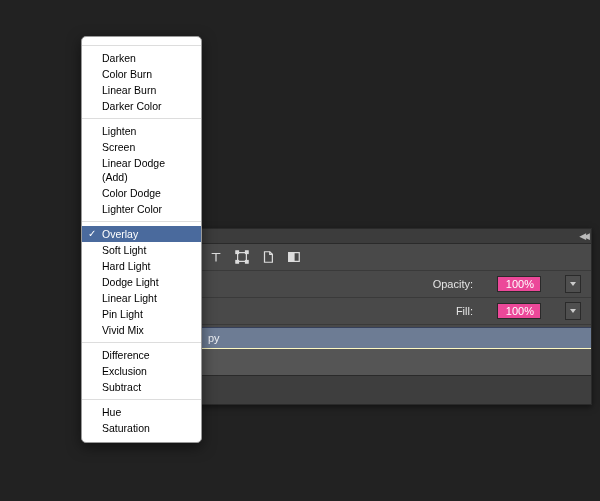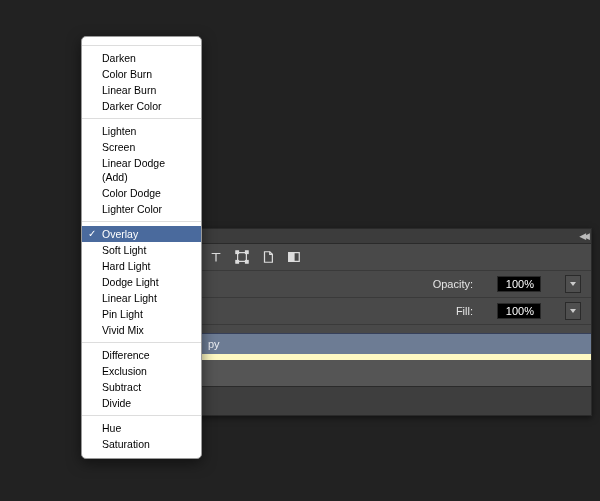--- a/index.html
+++ b/index.html
@@ -4,24 +4,24 @@
 <style>
 html,body{margin:0;padding:0;width:600px;height:501px;background:#222222;font-family:"Lucida Grande","Segoe UI",Arial,sans-serif;font-size:11px;color:#ddd;overflow:hidden}
 .panel{position:absolute;left:197px;top:228px;right:8px;background:#494949;border:1px solid #2a2a2a;box-shadow:0 2px 6px rgba(0,0,0,.5)}
 .panel-header{height:14px;background:#3c3c3c;border-bottom:1px solid #2a2a2a;display:flex;justify-content:flex-end;align-items:center;padding:0 4px}
 .dbl-chev{font-size:9px;letter-spacing:-3px;color:#bbb}
 .tool-row{height:26px;display:flex;align-items:center;gap:10px;padding:0 10px;border-bottom:1px solid #3a3a3a}
 .icon{display:inline-flex;align-items:center;justify-content:center;width:16px;height:16px;color:#ddd}
 .icon svg{width:14px;height:14px;stroke:#ddd;fill:none;stroke-width:1.4}
 .val-row{height:26px;display:flex;align-items:center;justify-content:flex-end;gap:24px;padding:0 10px;border-bottom:1px solid #3a3a3a;color:#e5e5e5}
 .val-row .lbl{color:#e5e5e5}
-.val-box{background:#000000;border:1px solid #2a2a2a;padding:1px 6px;min-width:30px;text-align:right;color:#fff}
+.val-box{background:#ec4899;border:1px solid #2a2a2a;padding:1px 6px;min-width:30px;text-align:right;color:#fff}
 .val-btn{width:14px;height:16px;background:#4f4f4f;border:1px solid #2a2a2a;display:flex;align-items:center;justify-content:center}
 .val-btn:after{content:"";border-left:3px solid transparent;border-right:3px solid transparent;border-top:4px solid #ccc}
-.sel-layer{height:20px;background:#6d7c94;color:#eef0f4;display:flex;align-items:center;padding:0 10px;border-top:1px solid #36405a;border-bottom:6px solid #fef9c3;margin-top:8px}
+.sel-layer{height:20px;background:#6d7c94;color:#eef0f4;display:flex;align-items:center;padding:0 10px;border-top:1px solid #36405a;border-bottom:1px solid #fef9c3;margin-top:2px}
 .spacer{height:26px;background:#555}
 .footer{height:28px;background:#3e3e3e;border-top:1px solid #2a2a2a}
 .menu{position:absolute;left:81px;top:36px;width:119px;background:#fff;border:1px solid #999;border-radius:5px;box-shadow:0 4px 14px rgba(0,0,0,.5);padding:4px 0;color:#000}
 .menu hr{border:none;border-top:1px solid #ddd;margin:4px 0}
 .mi{position:relative;padding:1px 10px 1px 20px;font-size:10.5px;line-height:14px;cursor:default}
 .mi.sel{background:#4a6a9d;color:#fff}
 .mi .chk{position:absolute;left:6px;top:1px;font-size:10px}
 </style>
 </head>
 <body>
@@ -92,18 +92,17 @@
     <div class="mi"><span>Soft Light</span></div>
     <div class="mi"><span>Hard Light</span></div>
     <div class="mi"><span>Dodge Light</span></div>
     <div class="mi"><span>Linear Light</span></div>
     <div class="mi"><span>Pin Light</span></div>
     <div class="mi"><span>Vivid Mix</span></div>
     <hr>
     <div class="mi"><span>Difference</span></div>
     <div class="mi"><span>Exclusion</span></div>
     <div class="mi"><span>Subtract</span></div>
-    <div class="mi"><span>Divide</span></div>
     <hr>
     <div class="mi"><span>Hue</span></div>
     <div class="mi"><span>Saturation</span></div>
     <div class="mi"></div>
   </div>
 
 </body></html>

